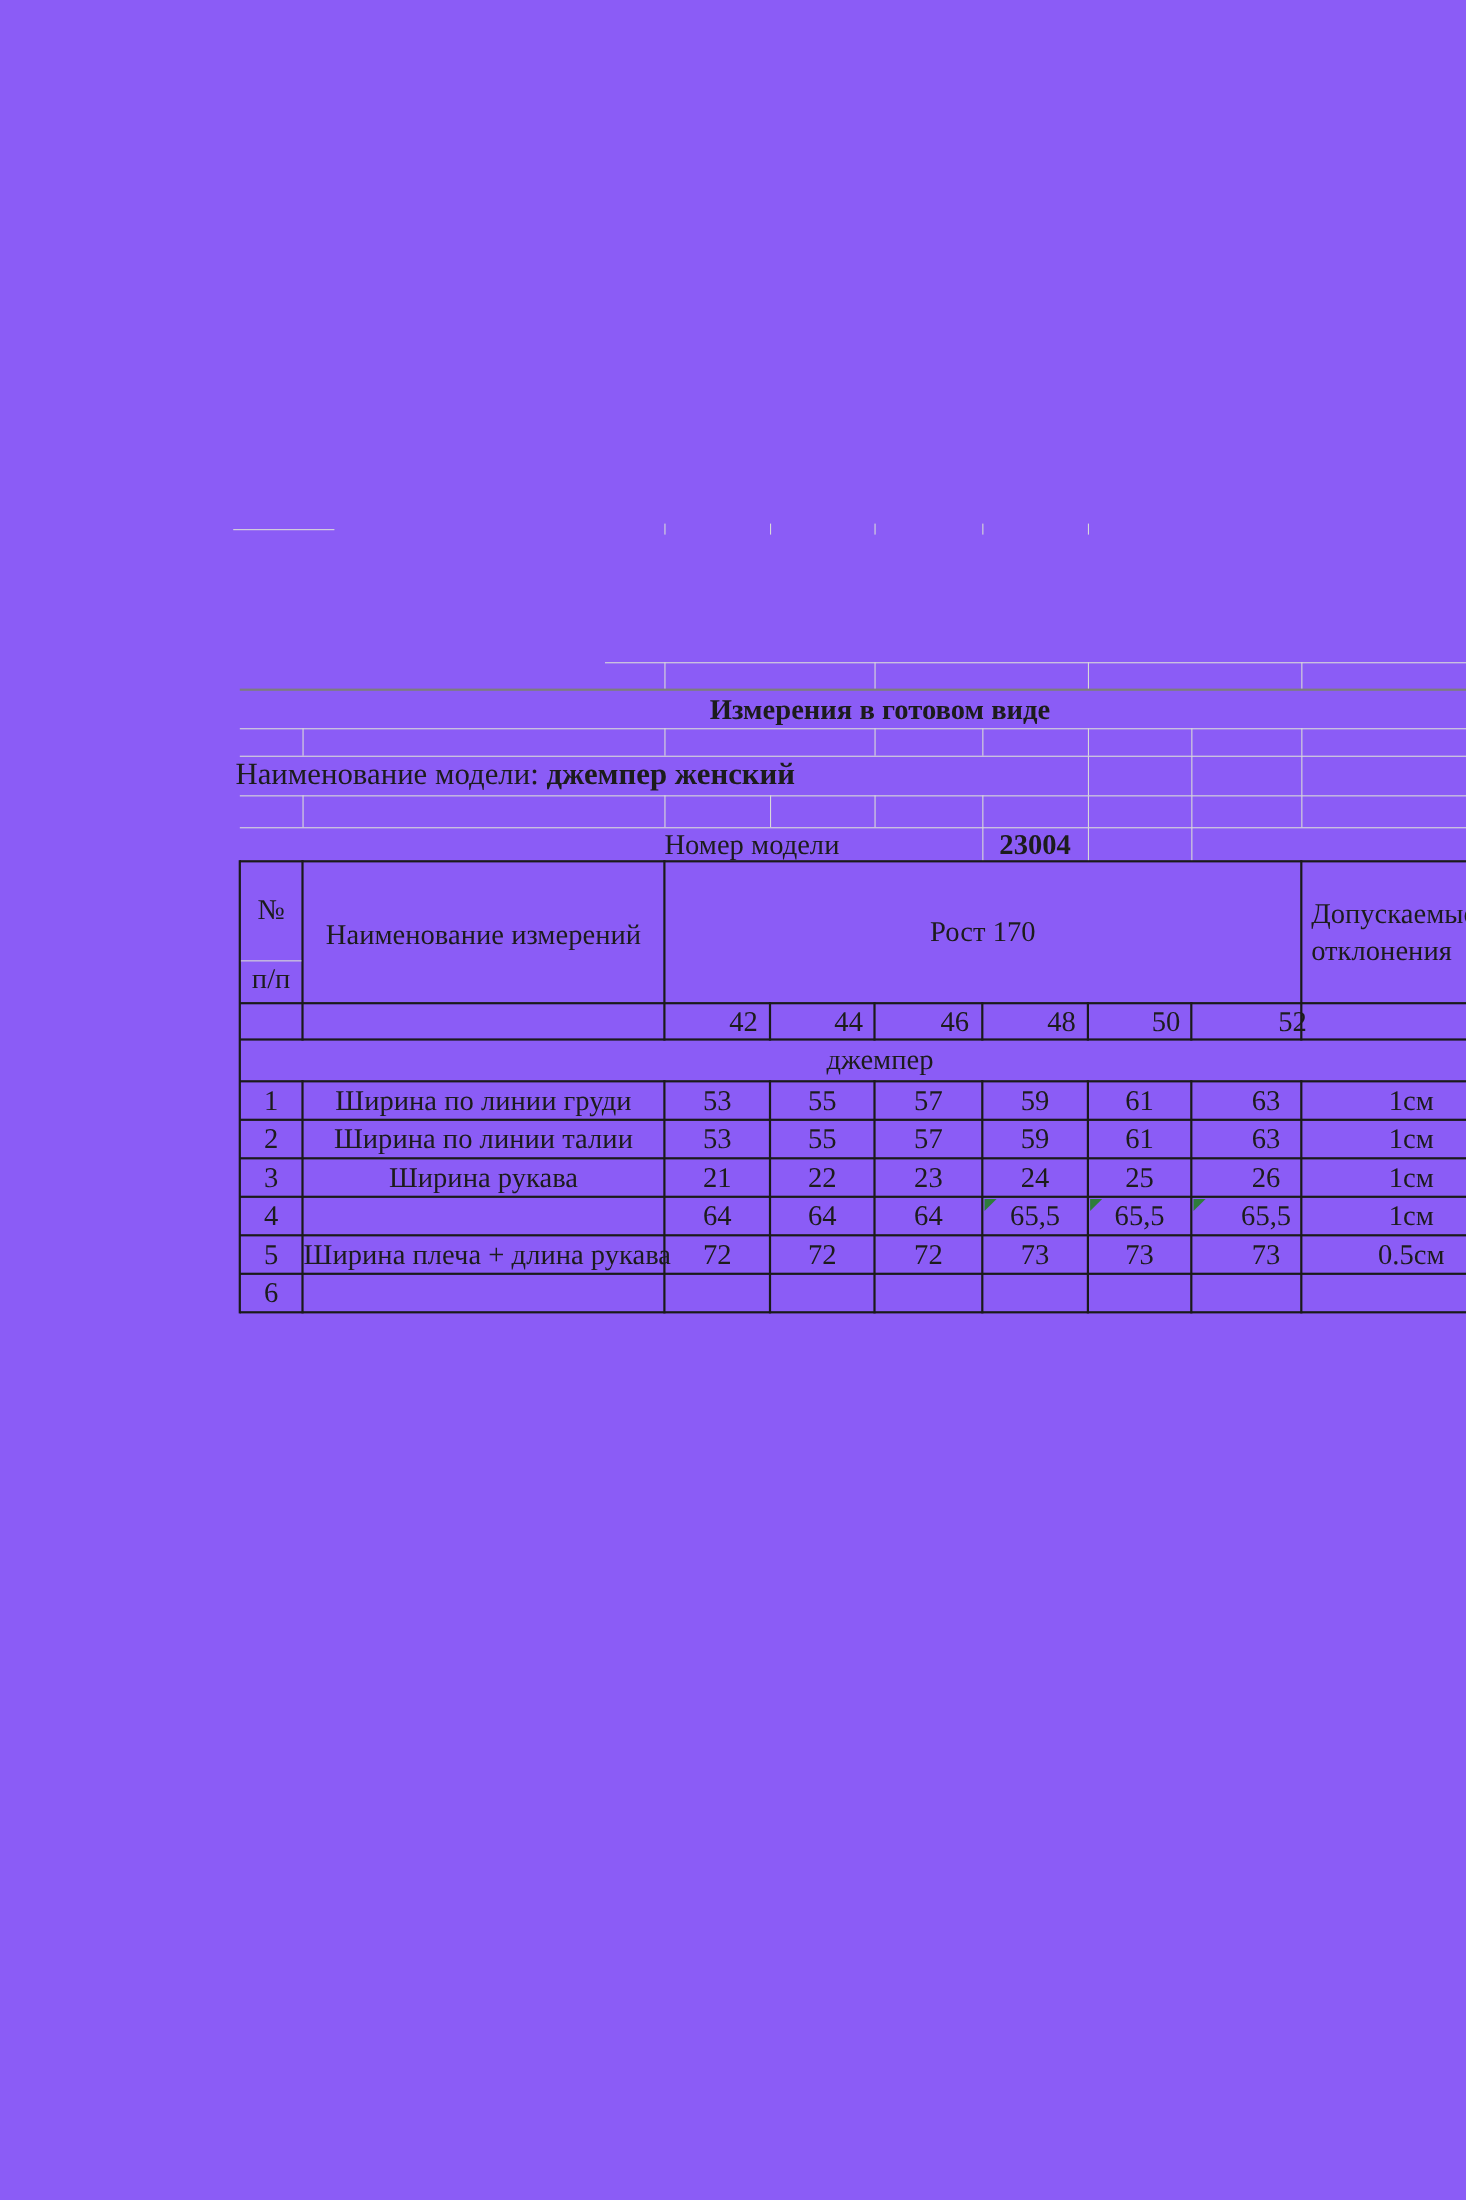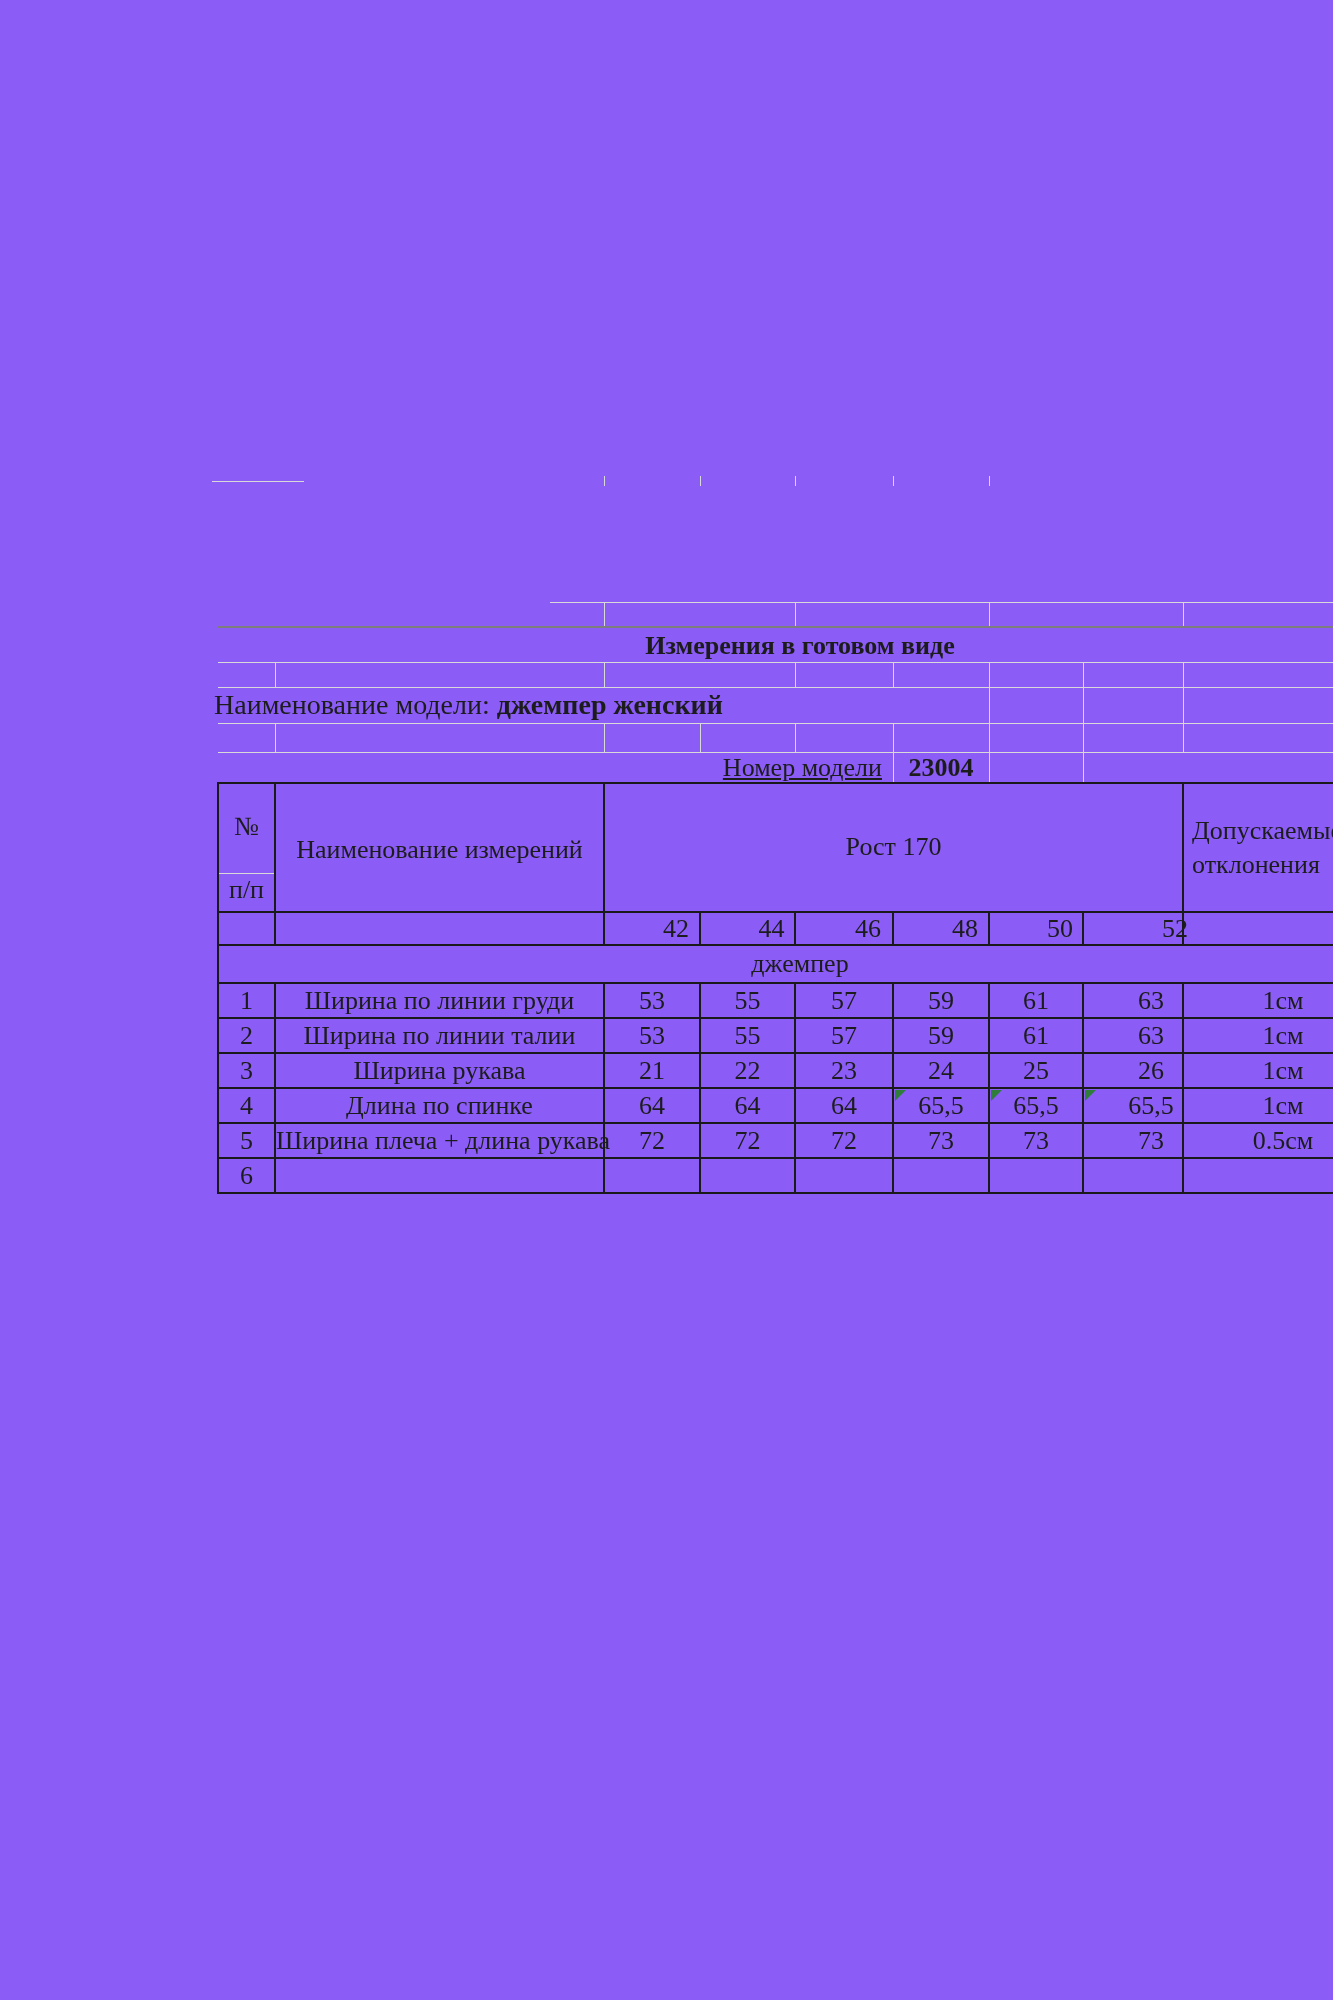--- a/index.html
+++ b/index.html
@@ -14,21 +14,21 @@
   .abs{position:absolute;}
   
   .hl{position:absolute;height:2px;background:#1a1a1a;}
   .vl{position:absolute;width:2px;background:#1a1a1a;}
   
   .fh{position:absolute;height:1px;background:#d9d9d9;}
   .fv{position:absolute;width:1px;background:#d9d9d9;}
   .gray-h{position:absolute;height:2px;background:#7d7d7d;}
   .txt{position:absolute;font-size:26px;white-space:nowrap;}
   .center{text-align:center;}
-  .right{text-align:right;text-decoration:underline;}
+  .right{text-align:left;}
   .b{font-weight:bold;}
   
   .cA{left:219px;width:55px;}
   .cB{left:276px;width:327px;}
   .c0{left:605px;width:94px;}
   .c1{left:701px;width:93px;}
   .c2{left:796px;width:96px;}
   .c3{left:894px;width:94px;}
   .c4{left:990px;width:92px;}
   .c5{left:1084px;width:98px;margin-left:18px;}
@@ -171,21 +171,20 @@
   <div class="txt center cB r2">Ширина рукава</div>
   <div class="txt center c0 r2">21</div>
   <div class="txt center c1 r2">22</div>
   <div class="txt center c2 r2">23</div>
   <div class="txt center c3 r2">24</div>
   <div class="txt center c4 r2">25</div>
   <div class="txt center c5 r2">26</div>
   <div class="txt center cT r2">1см</div>
 
   <div class="txt center cA r3">4</div>
-  <div class="txt center cB r3">Длина по спинке</div>
   <div class="txt center c0 r3">64</div>
   <div class="txt center c1 r3">64</div>
   <div class="txt center c2 r3">64</div>
   <div class="txt center c3 r3">65,5</div>
   <div class="txt center c4 r3">65,5</div>
   <div class="txt center c5 r3">65,5</div>
   <div class="txt center cT r3">1см</div>
 
   <div class="txt center cA r4">5</div>
   <div class="txt center cB r4">Ширина плеча + длина рукава</div>

